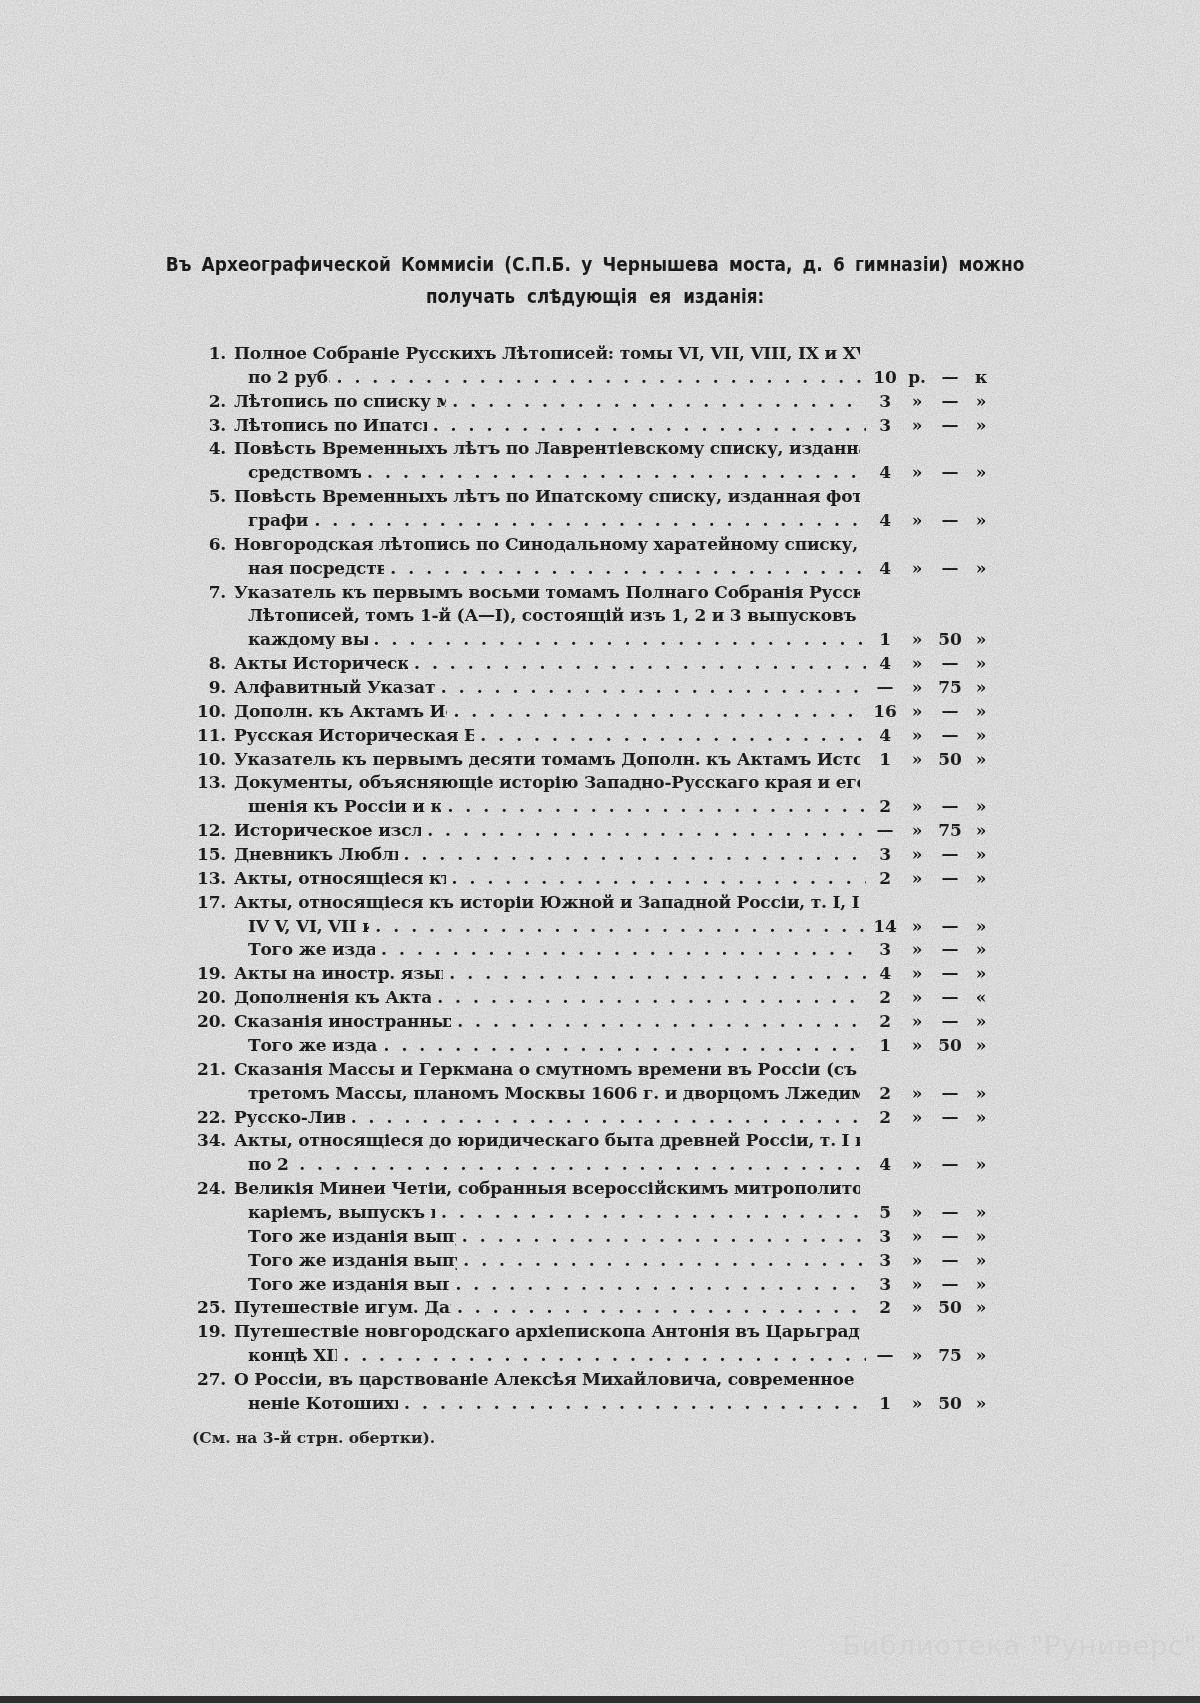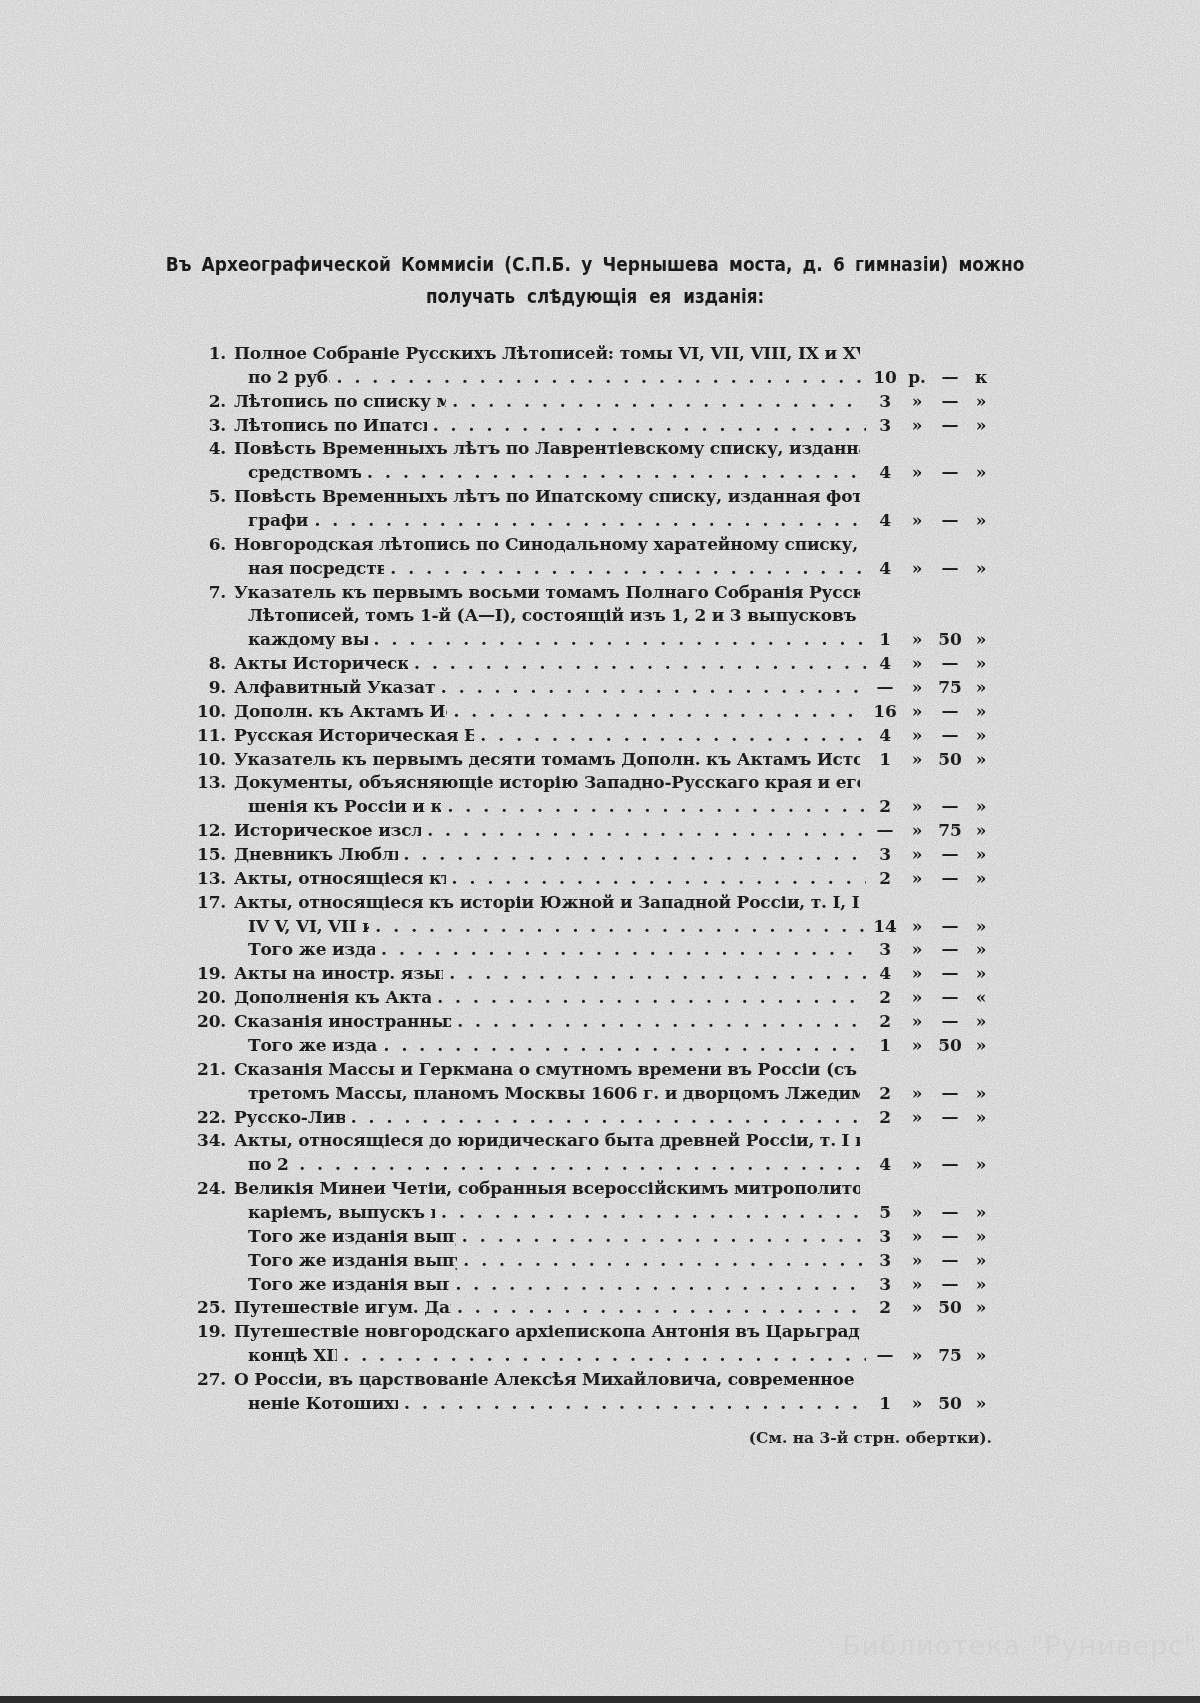--- a/index.html
+++ b/index.html
@@ -30,21 +30,21 @@
   .ind .txt { padding-left:14px; }
   .leader { flex:1 1 auto; min-width:0; overflow:hidden; white-space:nowrap;
             letter-spacing:12px; padding-left:6px; }
   .p { flex:none; }
   .rub { width:38px; text-align:center; }
   .ru  { width:26px; text-align:center; }
   .kop { width:40px; text-align:center; }
   .ku  { width:22px; text-align:center; }
 
   .footer {
-    position:absolute; left:192px; top:1428px; width:800px; text-align:right;
+    position:absolute; left:192px; top:1428px; width:800px; text-align:left;
     font-weight:bold; font-size:15.5px; color:#232323;
   }
   .watermark {
     position:absolute; left:842px; top:1630px;
     font-family:"DejaVu Sans", sans-serif; font-size:27px;
     color:#d0d0d0; opacity:0.8; letter-spacing:1px; white-space:nowrap;
   }
   .bottom-strip {
     position:absolute; left:0; bottom:0; width:1200px; height:7px; background:#2d2d2d;
   }

